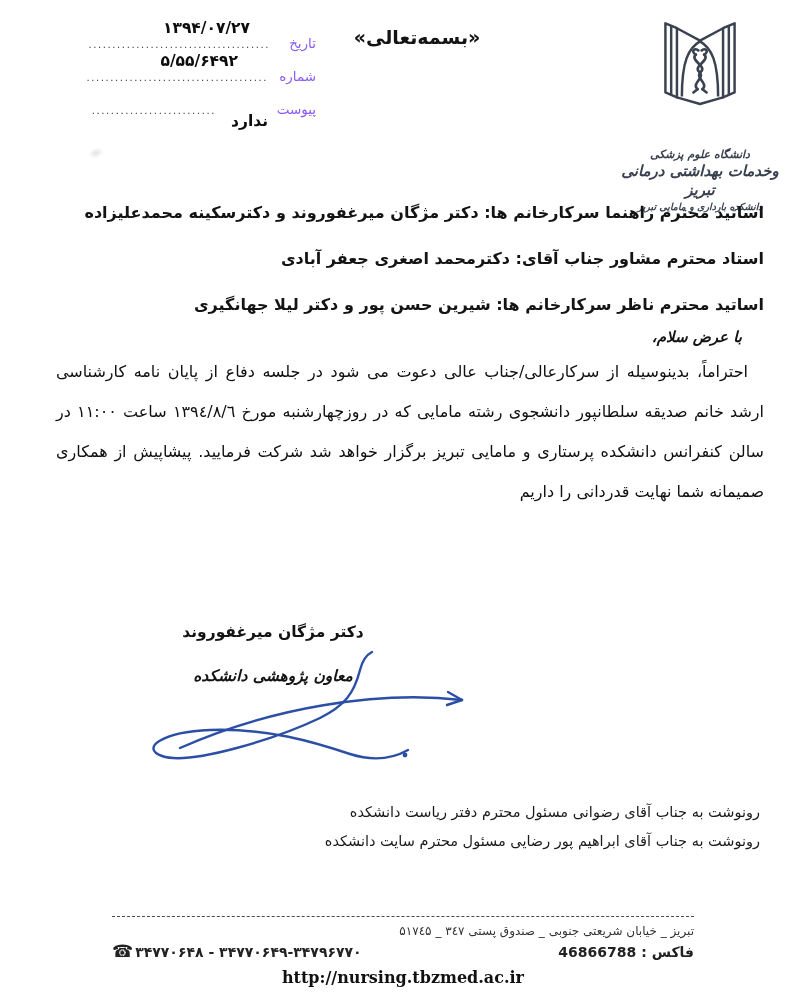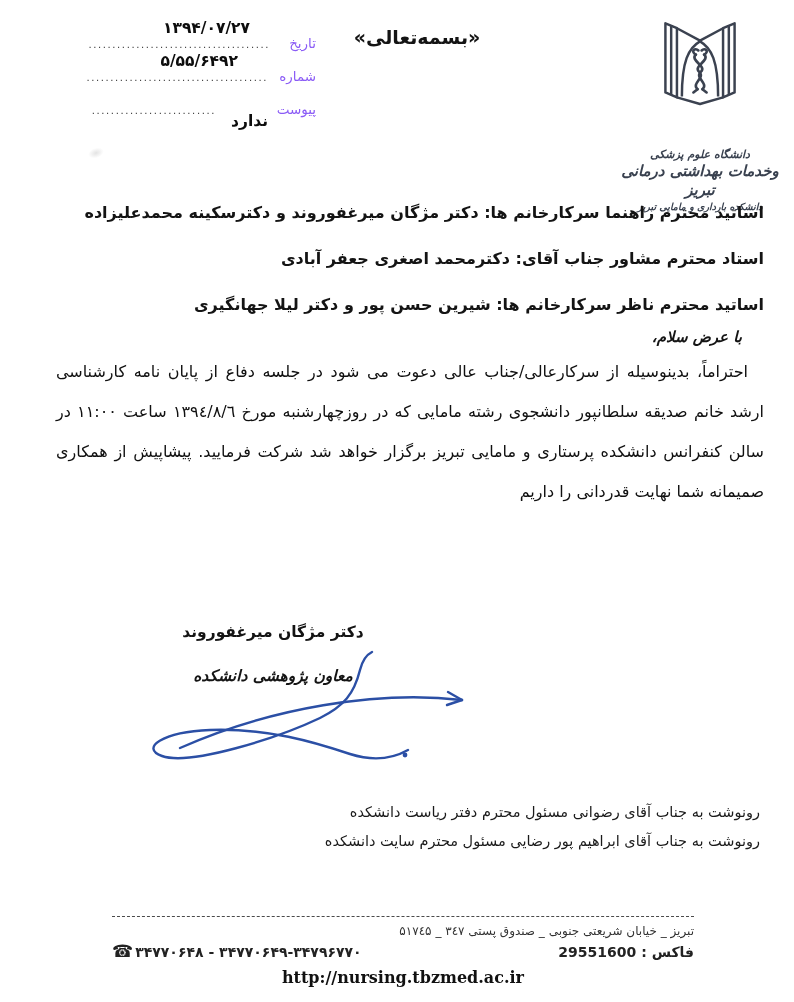--- a/index.html
+++ b/index.html
@@ -153,18 +153,18 @@
   </div>
 
   <div class="footer">
     <div class="footer-sep"></div>
     <div class="footer-address">تبریز _ خیابان شریعتی جنوبی _ صندوق پستی ۳٤۷ _ ۵۱۷٤۵</div>
     <div class="footer-row">
       <span class="phones">
           <span class="phone-glyph">☎</span>
           <span>۳۴۷۷۰۶۴۸ - ۳۴۷۷۰۶۴۹-۳۴۷۹۶۷۷۰</span>
         </span>
-      <span class="fax">فاکس : 29551600</span>
+      <span class="fax">فاکس : 46866788</span>
     </div>
     <div class="footer-url">http://nursing.tbzmed.ac.ir</div>
   </div>
 
 </div>
 
 </body></html>

